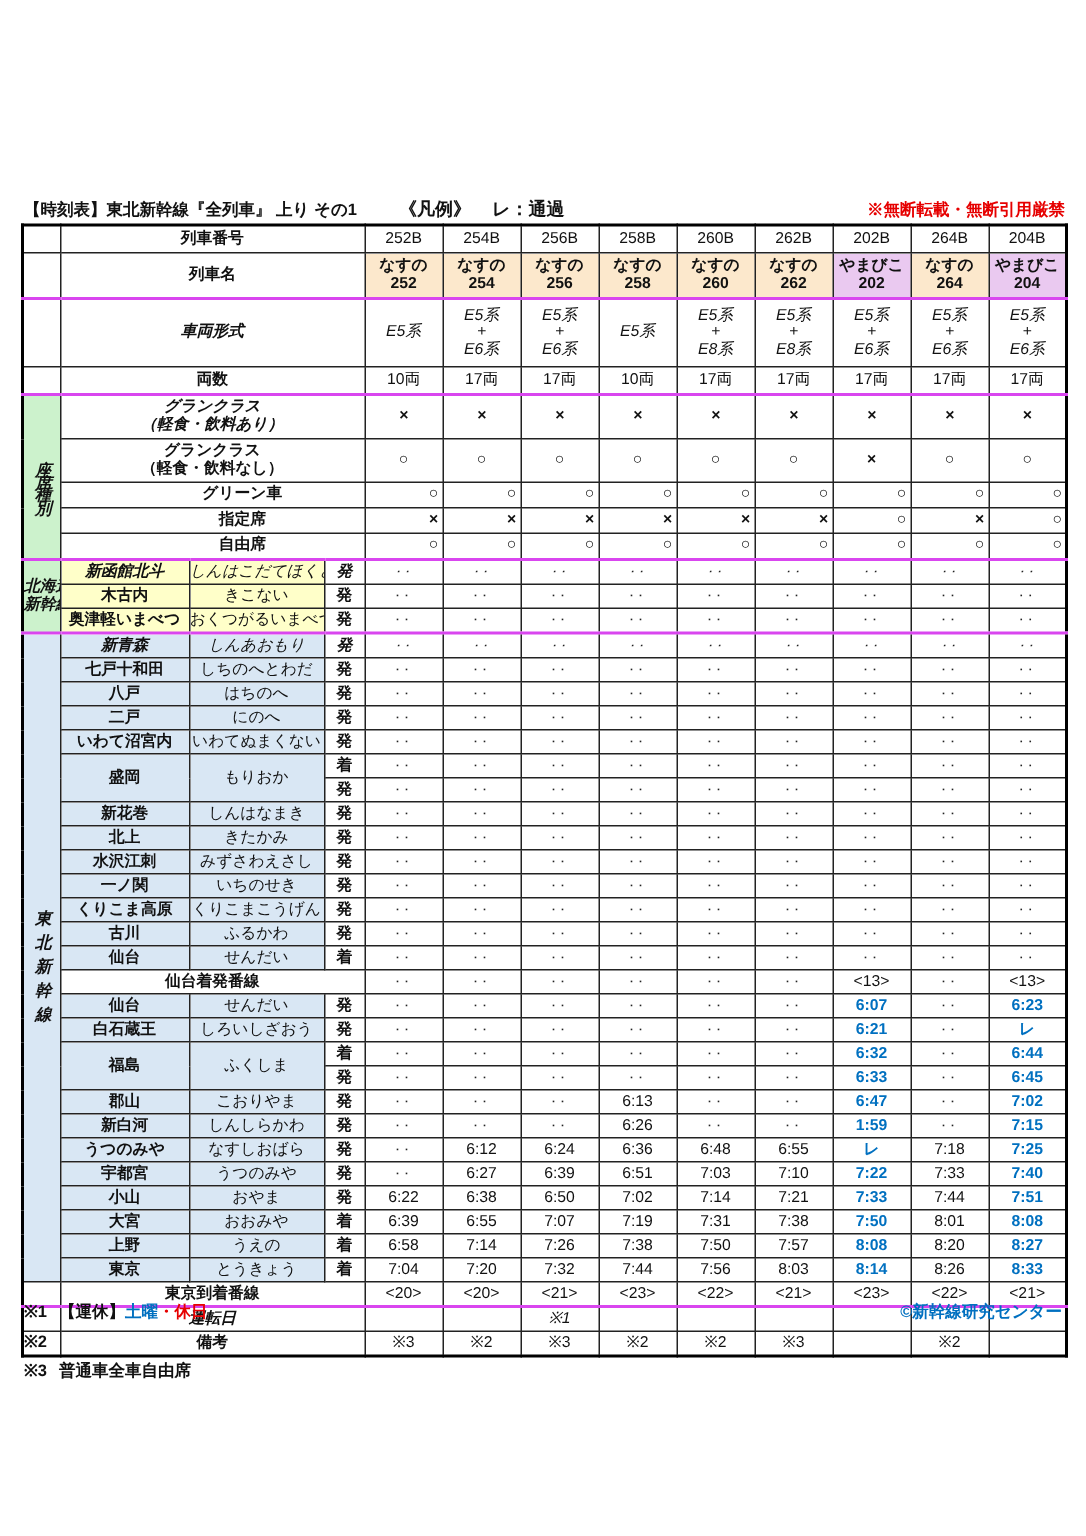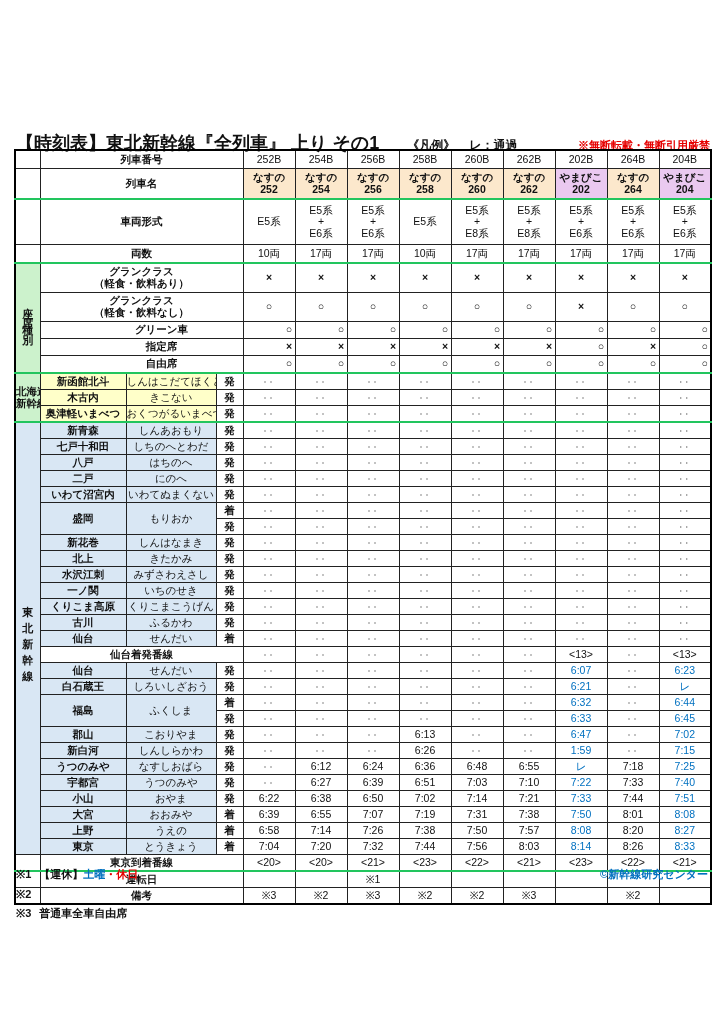--- a/index.html
+++ b/index.html
@@ -1,48 +1,48 @@
 <!DOCTYPE html>
 <html style="--c-blue: #0070c0; --c-red: #e60000; --c-orange: #fce8cc; --c-purple: #eac9f0; --c-lblue: #d9e7f4; --c-yellow: #ffffc9; --c-green: #ccf2cc;"><head>
 <meta charset="utf-8">
 <style>
   html,body{margin:0;padding:0;background:#fff;}
   body{width:724px;height:1024px;font-family:"Liberation Sans",sans-serif;color:#111;}
   .sheet{position:relative;width:724px;height:1024px;background:#fff;overflow:hidden;}
 
   .head{position:absolute;left:16px;top:131px;width:694px;display:flex;align-items:baseline;}
-  .title{font-weight:bold;font-size:18px;white-space:nowrap;}
+  .title{font-weight:bold;font-size:11px;white-space:nowrap;}
   .legend{font-weight:bold;font-size:12px;margin-left:28px;white-space:nowrap;}
   .legend .li{margin-left:14px;}
   .warn{color:var(--c-red,#e60000);font-weight:bold;font-size:11px;margin-left:auto;white-space:nowrap;}
 
   table.tt{position:absolute;left:14px;top:149px;width:696px;border-collapse:collapse;table-layout:fixed;
            border:2px solid #000;}
   table.tt td{border:1px solid #222;text-align:center;vertical-align:middle;padding:0;
               font-size:10.5px;line-height:1.1;overflow:hidden;white-space:nowrap;}
   tr.h17 td{height:17px;}  tr.h29 td{height:28px;}  tr.h30 td{height:29px;}
   tr.h46 td{height:44px;}  tr.h16 td{height:16px;padding-left:40px;}  tr.h15 td{height:15px;}
-  tr.tk>td{border-top:2px solid #22c55e;}
+  tr.tk>td{border-top:2px solid #d946ef;font-style:italic;}
 
   td.strip{background:#fff;}
   td.lab{font-weight:bold;}
   td.green{background:var(--c-green,#ccf2cc);}
   td.yellow{background:var(--c-yellow,#ffffc9);}
   td.lblue{background:var(--c-lblue,#d9e7f4);}
   td.orange{background:var(--c-orange,#fce8cc);}
   td.purple{background:var(--c-purple,#eac9f0);}
   td.bold{font-weight:bold;}
   td.stn{font-weight:bold;font-size:10.5px;}
   td.kana{font-size:9px;}
   td.da{font-weight:bold;}
   td.mark{font-size:11px;}
   td.form{font-size:10px;line-height:1.25;}
   td.nb{border-bottom:0;}
   td.dt{border-top:1px dotted #999;}
-  td.val.bt{color:var(--c-blue,#0070c0);font-weight:normal;margin-top:16px;}
+  td.val.bt{color:var(--c-blue,#0070c0);font-weight:bold;margin-top:16px;}
   .dots{font-size:8px;letter-spacing:2px;color:#222;}
   .vert{writing-mode:vertical-lr;text-orientation:upright;font-weight:bold;font-size:11px;letter-spacing:9px;display:inline-block;}
   .vert.wide{letter-spacing:16px;}
   td.seclab{font-size:9px;font-weight:bold;line-height:1.3;}
 
   .foot{position:absolute;left:16px;top:866px;width:692px;font-size:11px;font-weight:bold;}
   .fline{display:flex;align-items:baseline;margin-bottom:4px;white-space:nowrap;}
   .fmark{margin-right:8px;}
   .fb{color:var(--c-blue,#0070c0);}
   .fr{color:var(--c-red,#e60000);}

